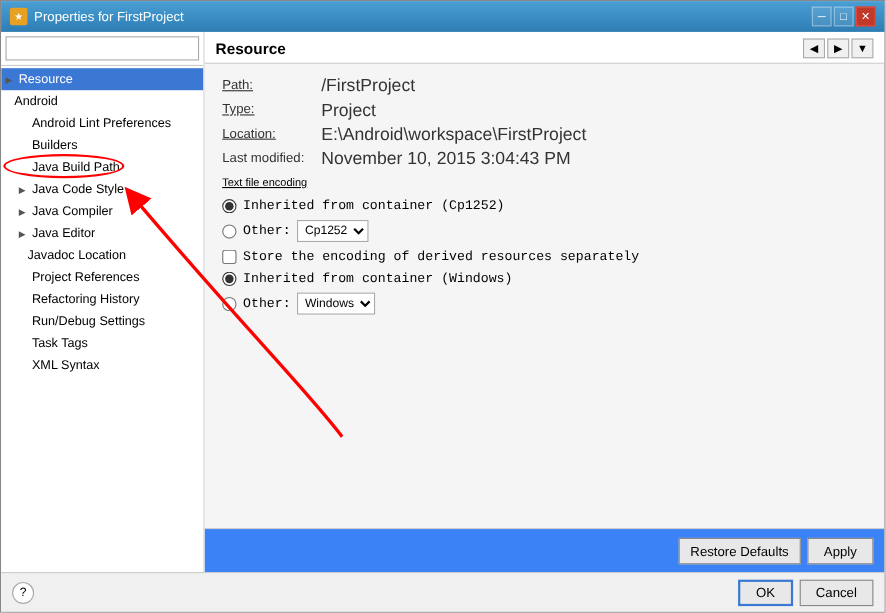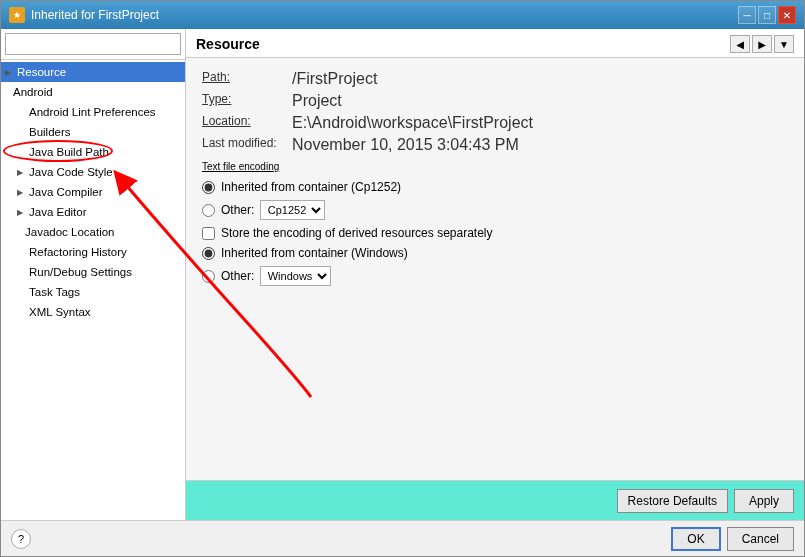--- a/index.html
+++ b/index.html
@@ -192,43 +192,43 @@
       margin-bottom: 6px;
       gap: 6px;
     }
     .radio-input {
       width: 13px;
       height: 13px;
       accent-color: #333;
     }
     .radio-label {
       font-size: 12px;
+      font-family: Liberation Mono, monospace;
     }
     .checkbox-row {
       display: flex;
       align-items: center;
       margin-bottom: 6px;
       gap: 6px;
     }
     .checkbox-input {
       width: 13px;
       height: 13px;
     }
     .inline-select {
       height: 20px;
       font-size: 11px;
       border: 1px solid #aaa;
       background: white;
       padding: 0 2px;
-      text-align: right;
     }
     .bottom-bar {
       height: 40px;
       border-top: 1px solid #ccc;
-      background: #5eead4;
+      background: #3b82f6;
       display: flex;
       align-items: center;
       justify-content: flex-end;
       padding: 0 10px;
       gap: 6px;
     }
     .bottom-footer {
       height: 36px;
       border-top: 1px solid #ccc;
       background: #f0f0f0;
@@ -292,21 +292,21 @@
 </head>
 <body>
 
 <div class="window">
 
   <div class="title-bar">
     <div class="title-bar-left">
       <div class="title-bar-icon">
         <span style="color:white;font-size:9px;">★</span>
       </div>
-      <span class="title-text">Inherited for FirstProject</span>
+      <span class="title-text">Properties for FirstProject</span>
     </div>
     <div class="title-bar-controls">
       <div class="title-btn">─</div>
       <div class="title-btn">□</div>
       <div class="title-btn close">✕</div>
     </div>
   </div>
 
   <div class="content-area relative-container">
 
@@ -355,20 +355,24 @@
         <div class="tree-item" style="padding-left:16px;">
           <span class="tree-arrow">▶</span>
           <span class="tree-label">Java Editor</span>
         </div>
 
         <div class="tree-item" style="padding-left:12px;">
           <span class="tree-arrow"></span>
           <span class="tree-label">Javadoc Location</span>
         </div>
 
+        <div class="tree-item" style="padding-left:16px;">
+          <span class="tree-arrow"></span>
+          <span class="tree-label">Project References</span>
+        </div>
 
         <div class="tree-item" style="padding-left:16px;">
           <span class="tree-arrow"></span>
           <span class="tree-label">Refactoring History</span>
         </div>
 
         <div class="tree-item" style="padding-left:16px;text-align:center;">
           <span class="tree-arrow"></span>
           <span class="tree-label">Run/Debug Settings</span>
         </div>

